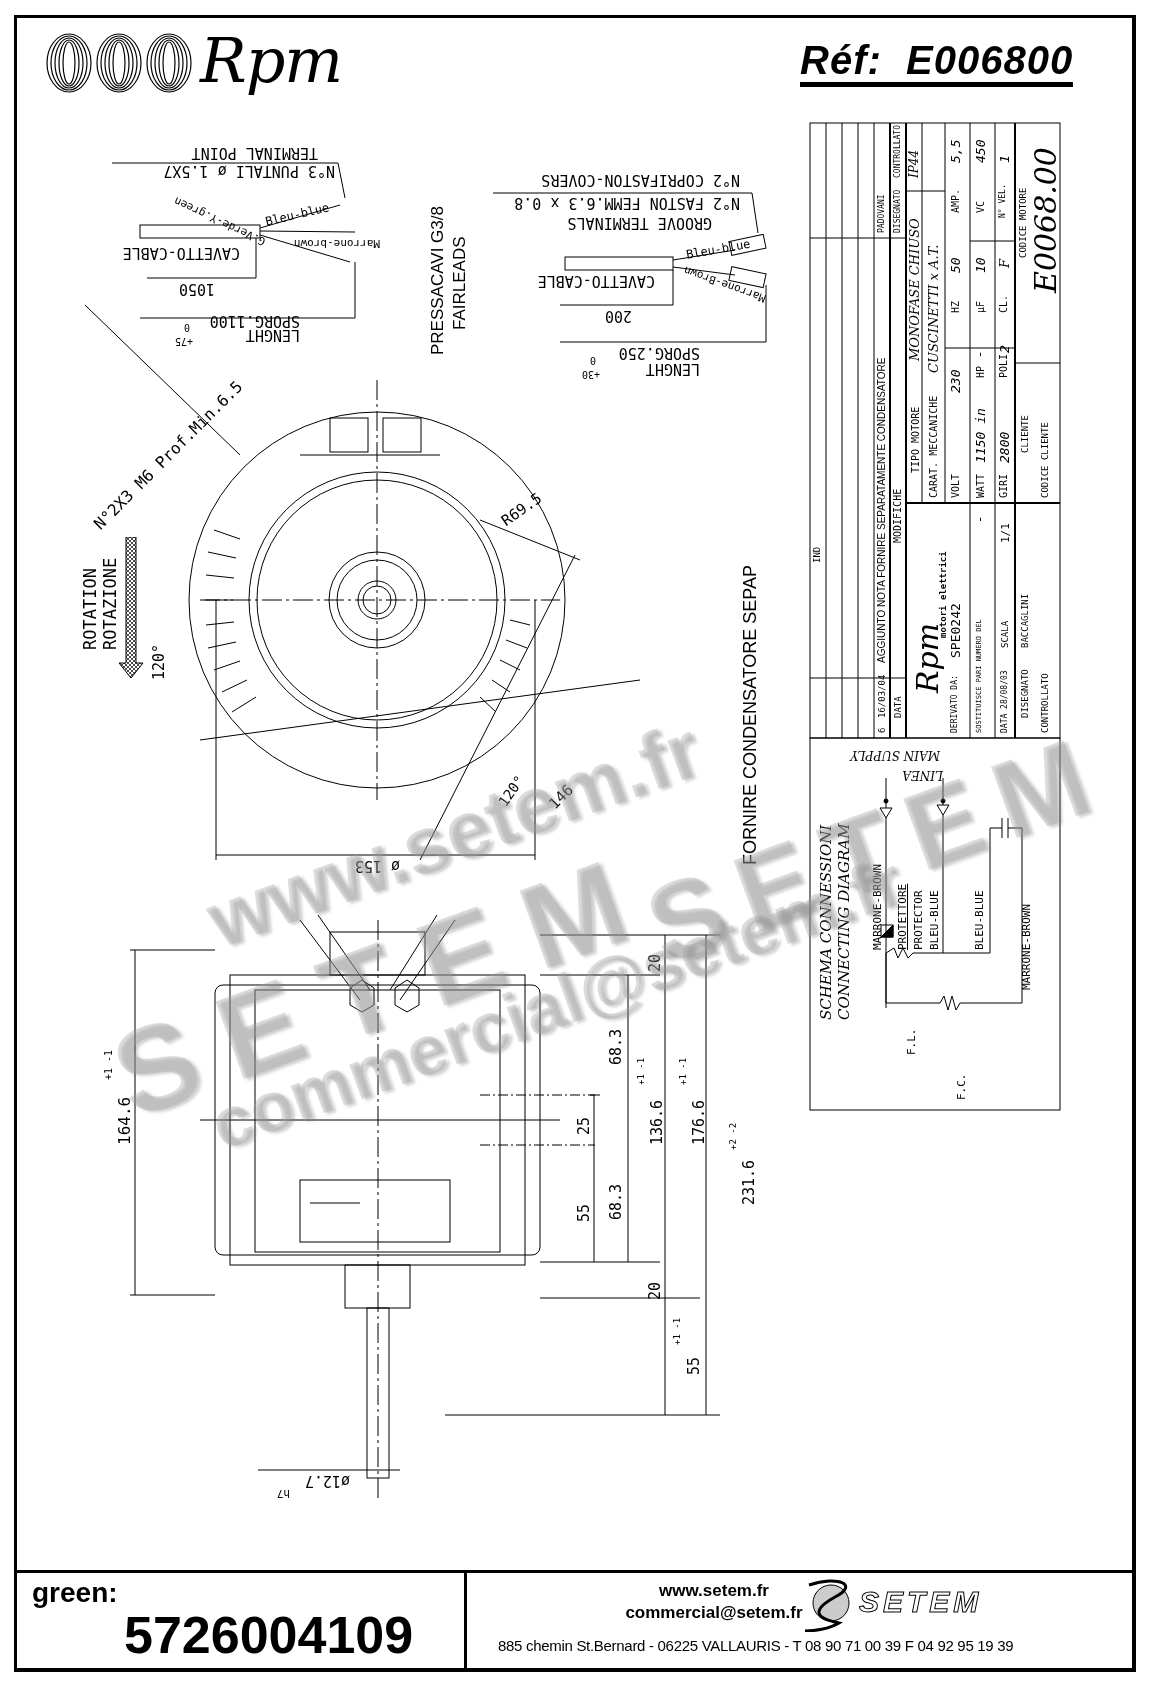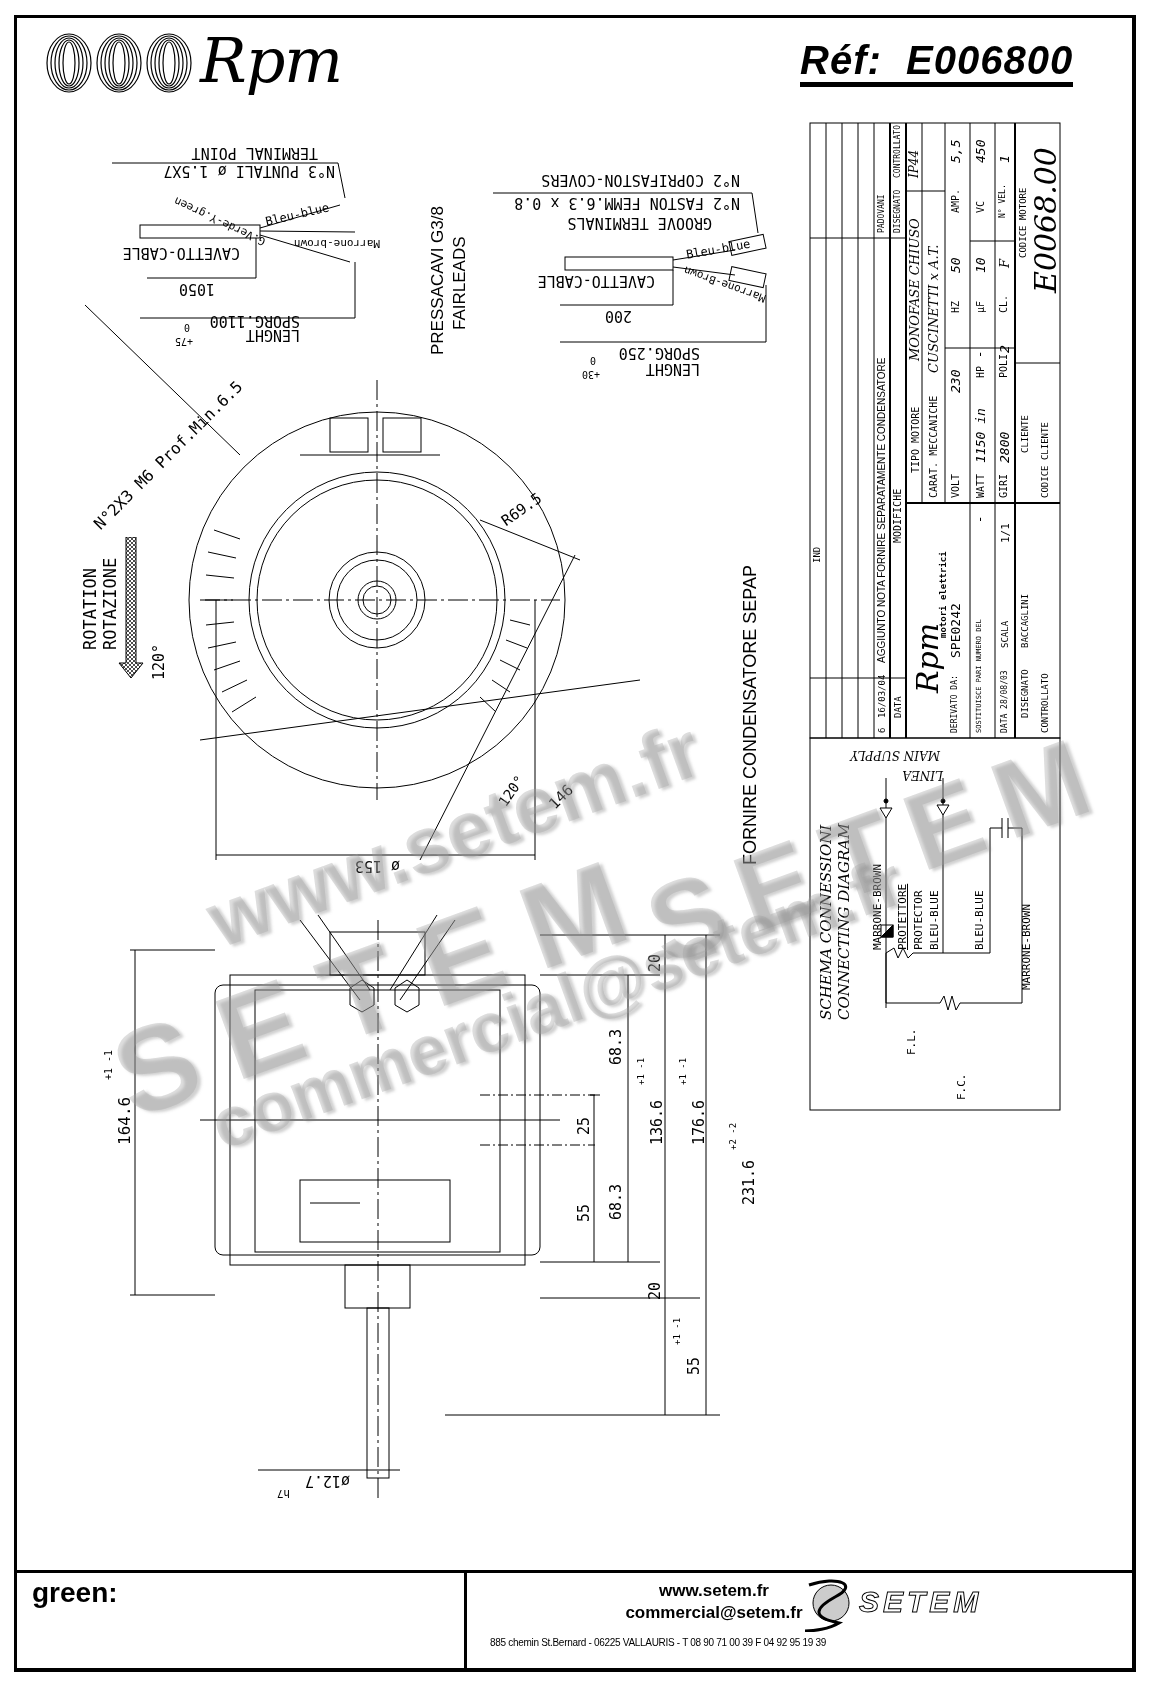--- a/index.html
+++ b/index.html
@@ -15,21 +15,21 @@
   .vtext { transform:rotate(-90deg); }
   .tb { left:810px; top:123px; width:250px; height:615px; }
   .watermark { font-family:"Liberation Sans", sans-serif; font-weight:bold; color:rgba(160,160,160,0.35); transform:rotate(-20deg); transform-origin:0 0; white-space:nowrap; text-shadow:3px 3px 3px rgba(120,120,120,0.35); }
   .footer { left:14px; top:1570px; width:1122px; height:102px; border-top:3px solid #000; }
   .codebox { position:absolute; left:0; top:0; width:450px; height:96px; border-right:3px solid #000; }
   .codebox .lbl { position:absolute; left:18px; top:4px; font-size:28px; font-weight:bold; }
   .codebox .num { position:absolute; left:110px; top:32px; font-size:52px; font-weight:bold; letter-spacing:0px; }
   .contact { position:absolute; left:450px; top:0; width:670px; height:96px; }
   .contact .web { position:absolute; left:140px; top:8px; width:220px; text-align:center; font-size:17px; font-weight:bold; }
   .contact .mail { position:absolute; left:100px; top:30px; width:300px; text-align:center; font-size:17px; font-weight:bold; }
-  .contact .addr { position:absolute; left:26px; top:64px; font-size:10px; white-space:nowrap; letter-spacing:-0.3px; }
+  .contact .addr { position:absolute; left:34px; top:64px; font-size:15px; white-space:nowrap; letter-spacing:-0.3px; }
   .setem-logo { position:absolute; left:335px; top:4px; width:240px; height:55px; }
   .setem-logo .name { position:absolute; left:60px; top:8px; font-size:30px; font-style:italic; font-weight:bold; color:#fff; -webkit-text-stroke:1px #000; letter-spacing:4px; }
 </style>
 </head>
 <body>
 
 <div class="frame"></div>
 
 <div class="abs logo-rpm">
   <svg class="coils" viewBox="0 0 150 62">
@@ -347,20 +347,21 @@
 <div class="abs rot vtext" style="left:955px;top:1100px;font-size:11px;">F.C.</div>
 
 <div class="abs watermark" style="left:195px;top:880px;font-size:80px;">www.setem.fr</div>
 <div class="abs watermark" style="left:95px;top:1015px;font-size:120px;letter-spacing:30px;">SETEM</div>
 <div class="abs watermark" style="left:630px;top:870px;font-size:110px;letter-spacing:20px;">SETEM</div>
 <div class="abs watermark" style="left:200px;top:1090px;font-size:70px;">commercial@setem.fr</div>
 
 <div class="abs footer">
   <div class="codebox">
     <span class="lbl">green:</span>
+    <span class="num">5726004109</span>
   </div>
   <div class="contact">
     <span class="web">www.setem.fr</span>
     <span class="mail">commercial@setem.fr</span>
     <div class="setem-logo">
       <svg width="60" height="55" style="position:absolute;left:0;top:0;">
         <circle cx="32" cy="26" r="18" fill="#ccc" stroke="#000"></circle>
         <path d="M10,8 C40,-2 60,8 36,20 C18,30 10,40 40,46 C30,52 15,54 6,54" fill="none" stroke="#000" stroke-width="3"></path>
       </svg>
       <span class="name">SETEM</span>

